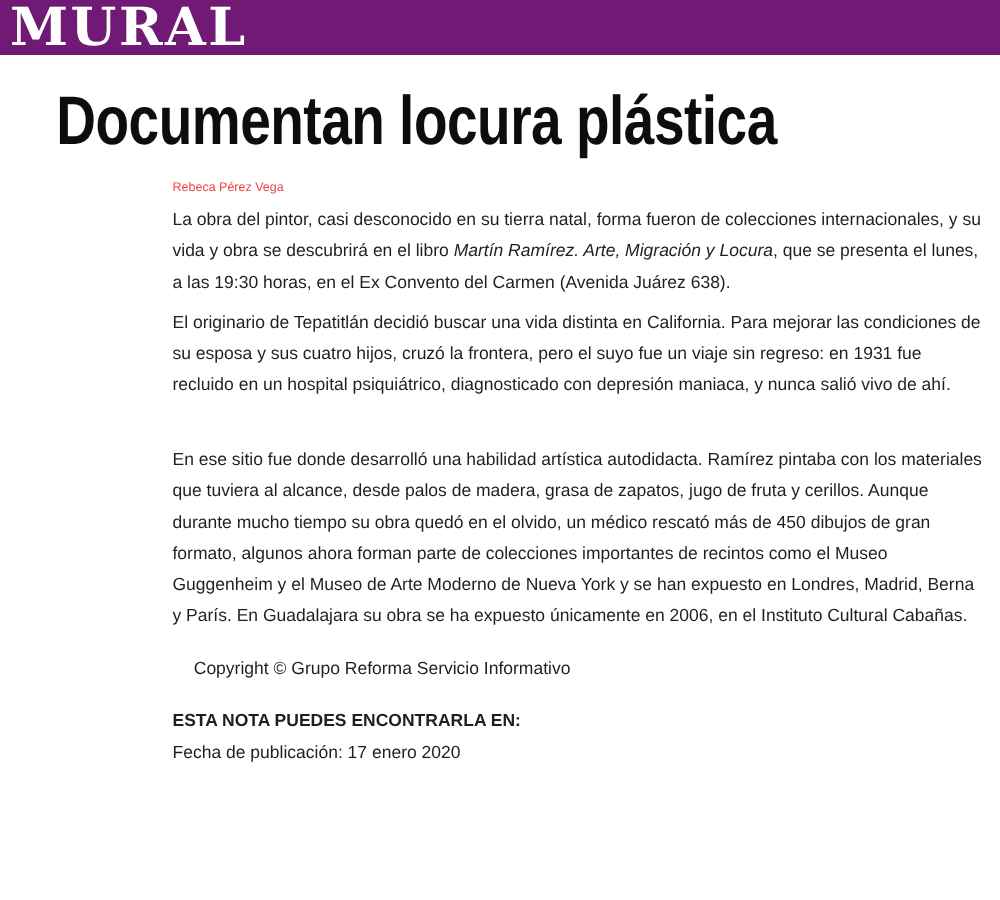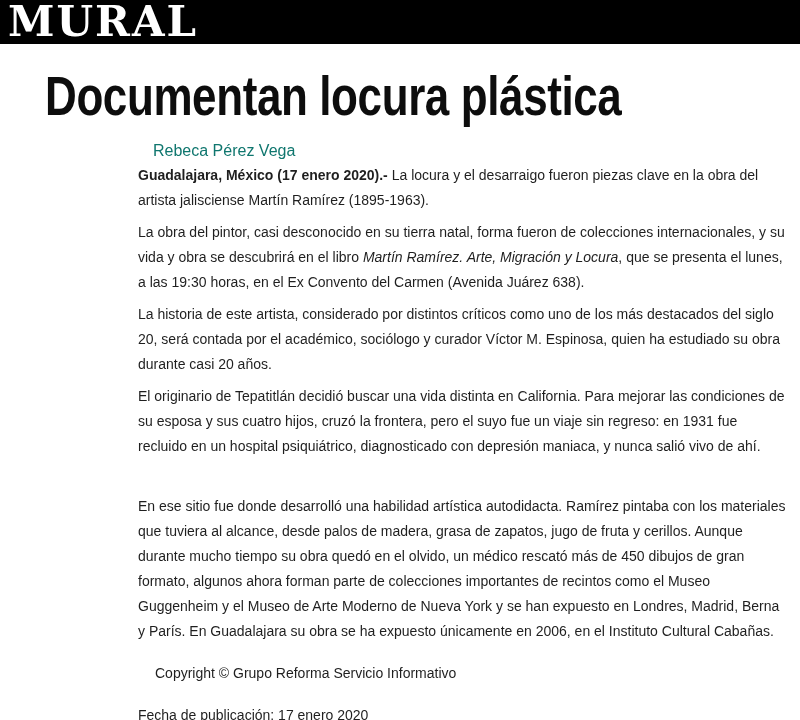--- a/index.html
+++ b/index.html
@@ -7,21 +7,21 @@
     width: 800px;
     background: #ffffff;
     font-family: "Liberation Sans", sans-serif;
   }
   body { height: 720px; overflow: hidden; }
 
   
   .masthead {
     width: 100%;
     height: 44px;
-    background: #000000;
+    background: #701a75;
     overflow: hidden;
   }
   .masthead .logo {
     display: inline-block;
     color: #ffffff;
     font-family: "DejaVu Serif", serif;
     font-weight: bold;
     font-size: 42px;
     line-height: 44px;
     letter-spacing: 2px;
@@ -44,24 +44,23 @@
   
   .article {
     margin-left: 138px;
     width: 648px;
     font-size: 14px;
     line-height: 25px;
     color: #1f1f1f;
   }
   .byline {
     margin-top: 14px;
-    color: #0f766e;
-    font-size: 16px;
+    color: #ef4444;
+    font-size: 10px;
     line-height: 25px;
-    margin-left: 15px;
   }
   .paragraphs p { margin: 0 0 7px 0; }
   .paragraphs p:last-child { margin-bottom: 0; margin-top: 35px; }
   .paragraphs strong { font-weight: bold; }
   .paragraphs em { }
   .copyright { margin: 17px; }
 
   .footer { margin-top: 13px; }
   .footer .footer-heading { font-weight: bold; }
   .footer div { line-height: 25px; }
@@ -72,25 +71,24 @@
 <header class="masthead">
   <span class="logo">MURAL</span>
 </header>
 
 <h1 class="headline">Documentan locura plástica</h1>
 
 <div class="article">
   <div class="byline">Rebeca Pérez Vega</div>
 
   <div class="paragraphs">
-      <p><strong>Guadalajara, México (17 enero 2020).- </strong><span>La locura y el desarraigo fueron piezas clave en la obra del artista jalisciense Martín Ramírez (1895-1963).</span></p>
       <p><span>La obra del pintor, casi desconocido en su tierra natal, forma fueron de colecciones internacionales, y su vida y obra se descubrirá en el libro </span><em>Martín Ramírez. Arte, Migración y Locura</em><span>, que se presenta el lunes, a las 19:30 horas, en el Ex Convento del Carmen (Avenida Juárez 638).</span></p>
-      <p><span>La historia de este artista, considerado por distintos críticos como uno de los más destacados del siglo 20, será contada por el académico, sociólogo y curador Víctor M. Espinosa, quien ha estudiado su obra durante casi 20 años.</span></p>
       <p><span>El originario de Tepatitlán decidió buscar una vida distinta en California. Para mejorar las condiciones de su esposa y sus cuatro hijos, cruzó la frontera, pero el suyo fue un viaje sin regreso: en 1931 fue recluido en un hospital psiquiátrico, diagnosticado con depresión maniaca, y nunca salió vivo de ahí.</span></p>
       <p><span>En ese sitio fue donde desarrolló una habilidad artística autodidacta. Ramírez pintaba con los materiales que tuviera al alcance, desde palos de madera, grasa de zapatos, jugo de fruta y cerillos. Aunque durante mucho tiempo su obra quedó en el olvido, un médico rescató más de 450 dibujos de gran formato, algunos ahora forman parte de colecciones importantes de recintos como el Museo Guggenheim y el Museo de Arte Moderno de Nueva York y se han expuesto en Londres, Madrid, Berna y París. En Guadalajara su obra se ha expuesto únicamente en 2006, en el Instituto Cultural Cabañas.</span></p>
     </div>
 
   <p class="copyright">Copyright © Grupo Reforma Servicio Informativo</p>
 
   <div class="footer">
+    <div class="footer-heading">ESTA NOTA PUEDES ENCONTRARLA EN:</div>
     <div>Fecha de publicación: 17 enero 2020</div>
   </div>
 </div>
 
 </body></html>

